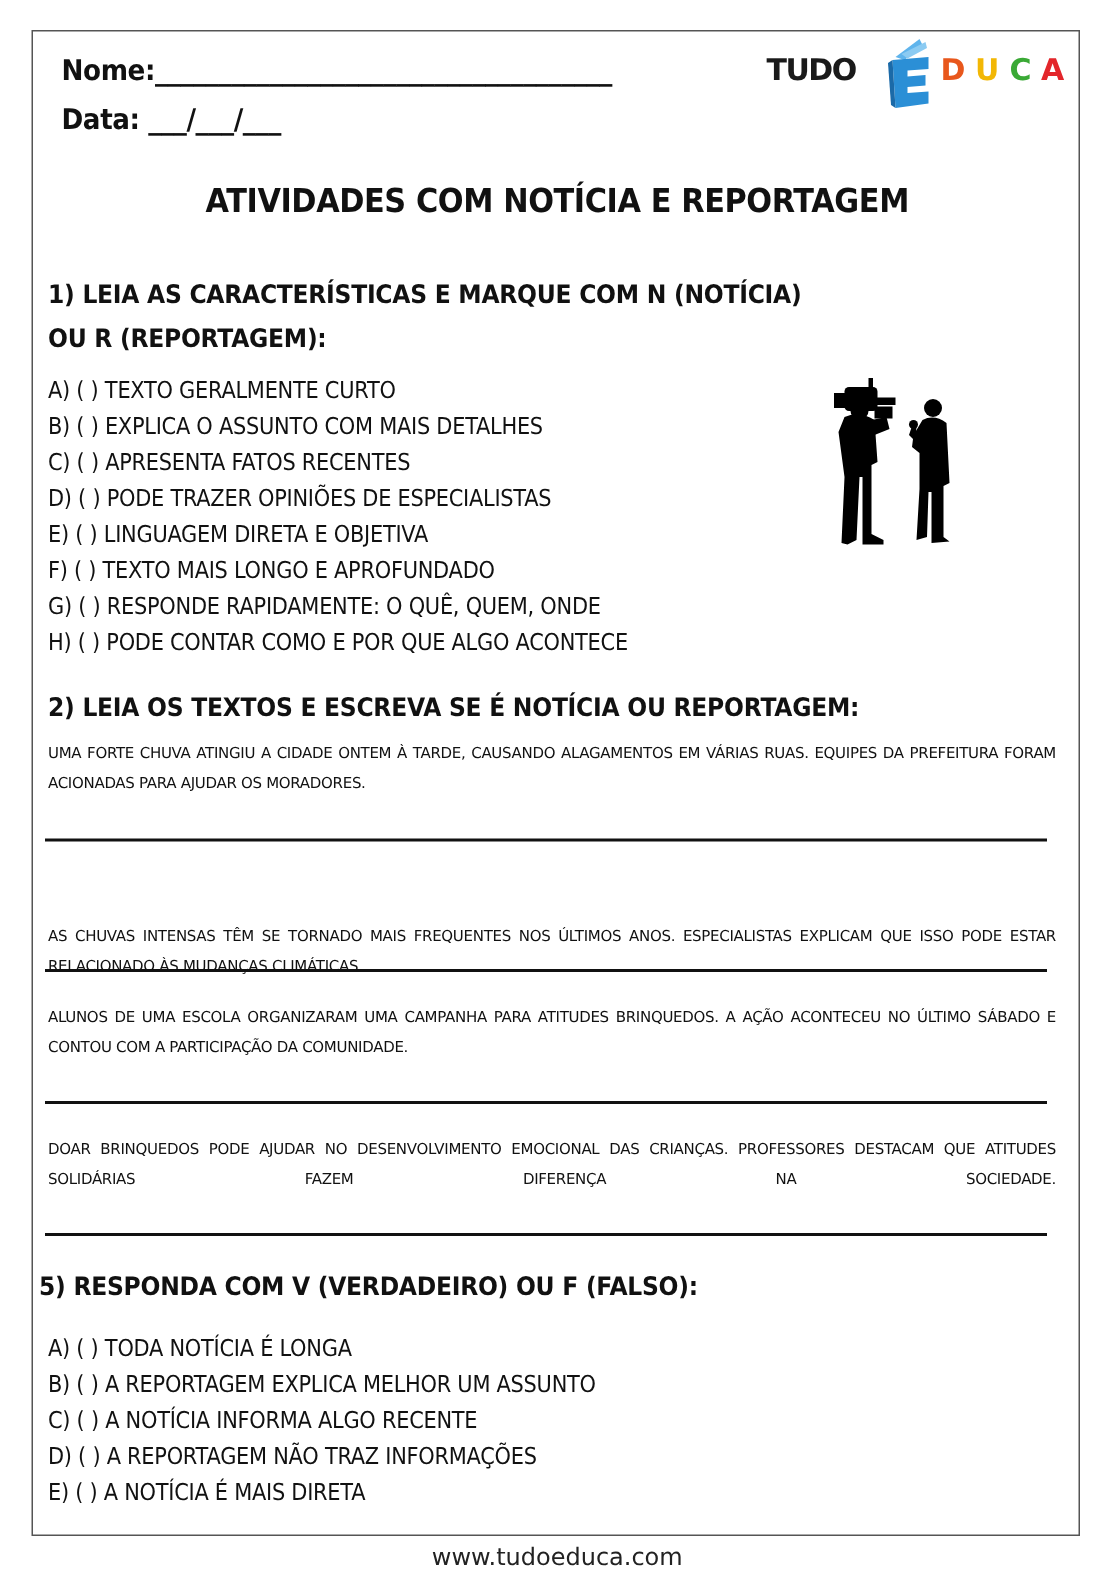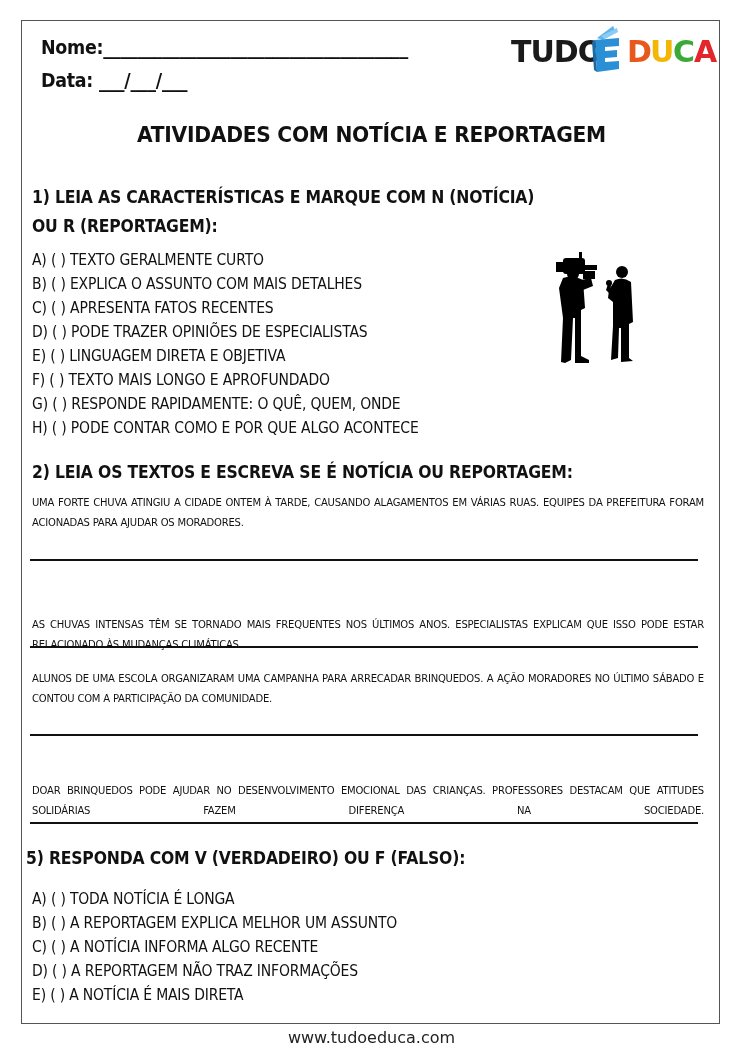--- a/index.html
+++ b/index.html
@@ -7,25 +7,25 @@
          font-family: "Liberation Sans", "DejaVu Sans", sans-serif; color: #111; }
   .sheet { position: absolute; left: 21px; top: 20px; width: 699px; height: 1004px;
            border: 1.5px solid #555; box-sizing: border-box; }
   .abs { position: absolute; white-space: nowrap; }
   .hdr { font-family: "DejaVu Sans", sans-serif; font-weight: bold; font-size: 19px; letter-spacing: -0.3px; transform: scaleX(0.92); transform-origin: left top; }
   .title { font-family: "DejaVu Sans", sans-serif; font-weight: bold; font-size: 22px; letter-spacing: -0.3px; transform: scaleX(0.92); transform-origin: center top; }
   .qtitle { font-family: "DejaVu Sans", sans-serif; font-weight: bold; font-size: 17px; letter-spacing: -0.2px; transform: scaleX(0.92); transform-origin: left top; }
   .item { font-family: "DejaVu Sans", sans-serif; font-size: 15.5px; letter-spacing: -0.2px; transform: scaleX(0.9); transform-origin: left top; }
   .para { font-family: "DejaVu Sans", sans-serif; font-size: 10px; line-height: 20px; letter-spacing: -0.2px;
           text-align: justify; text-align-last: left; white-space: normal; }
-  .para.justify-all { text-align-last: justify; margin-top: 24px; }
+  .para.justify-all { text-align-last: justify; }
   .ansline { position: absolute; left: 30px; width: 668px; height: 2px; background: #111; }
   .footer { font-family: "DejaVu Sans", sans-serif; font-size: 16px; color: #222; }
   .logo { position: absolute; left: 511px; top: 26px; height: 48px; }
-  .logo span { font-family: "DejaVu Sans", sans-serif; font-weight: bold; font-size: 30px; letter-spacing: -1px; position: absolute; top: 8px; }
+  .logo span { font-family: "DejaVu Sans", sans-serif; font-weight: bold; font-size: 20px; letter-spacing: -1px; position: absolute; top: 8px; }
 </style>
 </head>
 <body>
 
 <div class="sheet"></div>
 
 <div class="abs hdr" style="left:41px; top:36px;">Nome:____________________________________</div>
 <div class="abs hdr" style="left:41px; top:69px;">Data: ___/___/___</div>
 
 <div class="logo">
@@ -74,21 +74,21 @@
 </svg>
 
 <div class="abs qtitle" style="left:32px; top:462px;">2) LEIA OS TEXTOS E ESCREVA SE É NOTÍCIA OU REPORTAGEM:</div>
 
 <div class="abs para" style="left:32px; top:493px; width:672px;">UMA FORTE CHUVA ATINGIU A CIDADE ONTEM À TARDE, CAUSANDO ALAGAMENTOS EM VÁRIAS RUAS. EQUIPES DA PREFEITURA FORAM ACIONADAS PARA AJUDAR OS MORADORES.</div>
 <div class="ansline" style="top:559px;"></div>
 
 <div class="abs para" style="left:32px; top:580px; width:672px;margin-top:35px;">AS CHUVAS INTENSAS TÊM SE TORNADO MAIS FREQUENTES NOS ÚLTIMOS ANOS. ESPECIALISTAS EXPLICAM QUE ISSO PODE ESTAR RELACIONADO ÀS MUDANÇAS CLIMÁTICAS.</div>
 <div class="ansline" style="top:646px;"></div>
 
-<div class="abs para" style="left:32px; top:669px; width:672px;">ALUNOS DE UMA ESCOLA ORGANIZARAM UMA CAMPANHA PARA ARRECADAR BRINQUEDOS. A AÇÃO MORADORES NO ÚLTIMO SÁBADO E CONTOU COM A PARTICIPAÇÃO DA COMUNIDADE.</div>
+<div class="abs para" style="left:32px; top:669px; width:672px;">ALUNOS DE UMA ESCOLA ORGANIZARAM UMA CAMPANHA PARA ATITUDES BRINQUEDOS. A AÇÃO ACONTECEU NO ÚLTIMO SÁBADO E CONTOU COM A PARTICIPAÇÃO DA COMUNIDADE.</div>
 <div class="ansline" style="top:734px;"></div>
 
 <div class="abs para justify-all" style="left:32px; top:757px; width:672px;">DOAR BRINQUEDOS PODE AJUDAR NO DESENVOLVIMENTO EMOCIONAL DAS CRIANÇAS. PROFESSORES DESTACAM QUE ATITUDES SOLIDÁRIAS FAZEM DIFERENÇA NA SOCIEDADE.</div>
 <div class="ansline" style="top:822px;"></div>
 
 <div class="abs qtitle" style="left:26px; top:848px;">5) RESPONDA COM V (VERDADEIRO) OU F (FALSO):</div>
 
 <div class="abs item" style="left:32px; top:890px;">A) (  ) TODA NOTÍCIA É LONGA</div>
 <div class="abs item" style="left:32px; top:914px;">B) (  ) A REPORTAGEM EXPLICA MELHOR UM ASSUNTO</div>
 <div class="abs item" style="left:32px; top:938px;">C) (  ) A NOTÍCIA INFORMA ALGO RECENTE</div>

